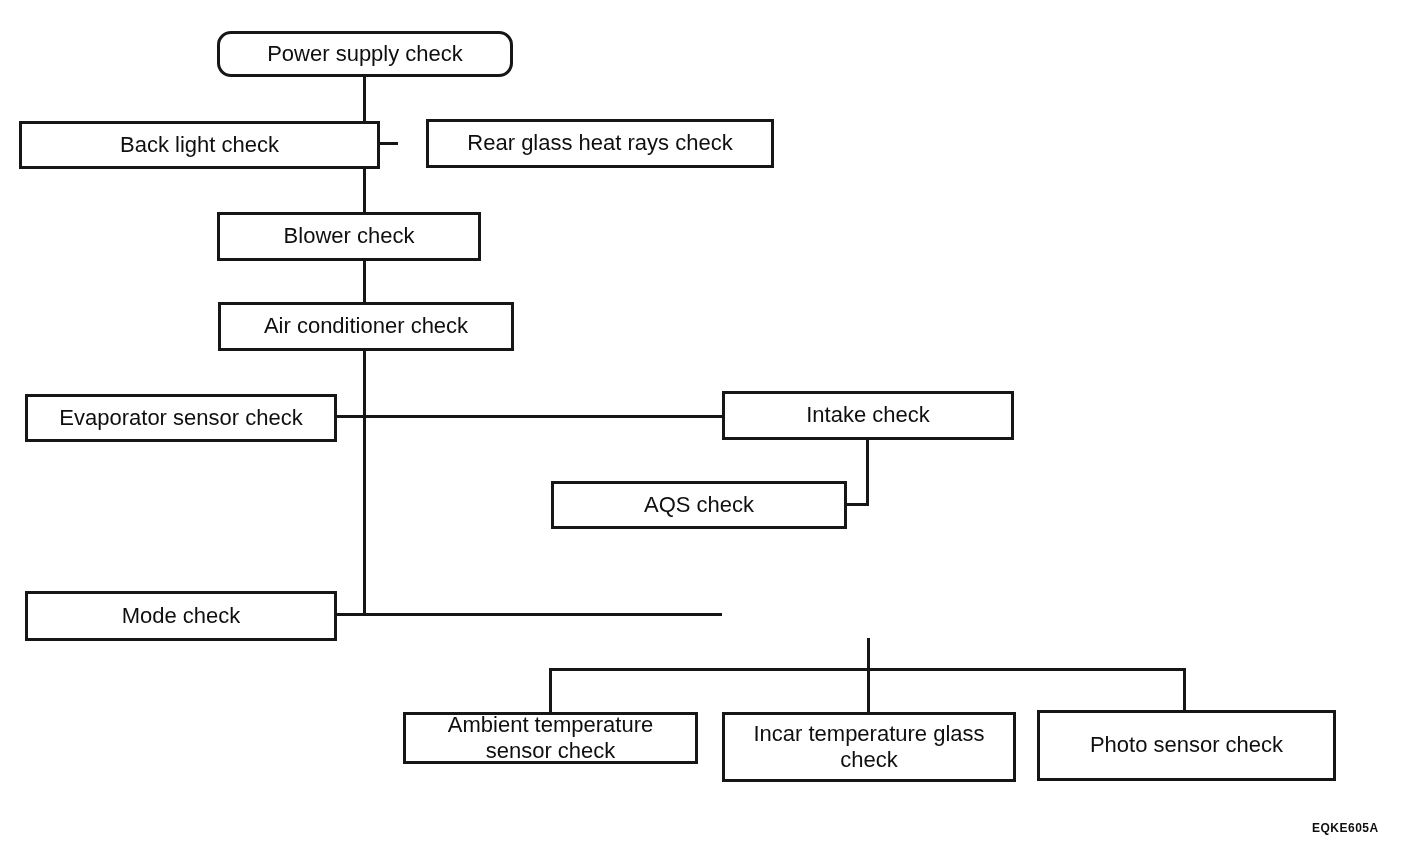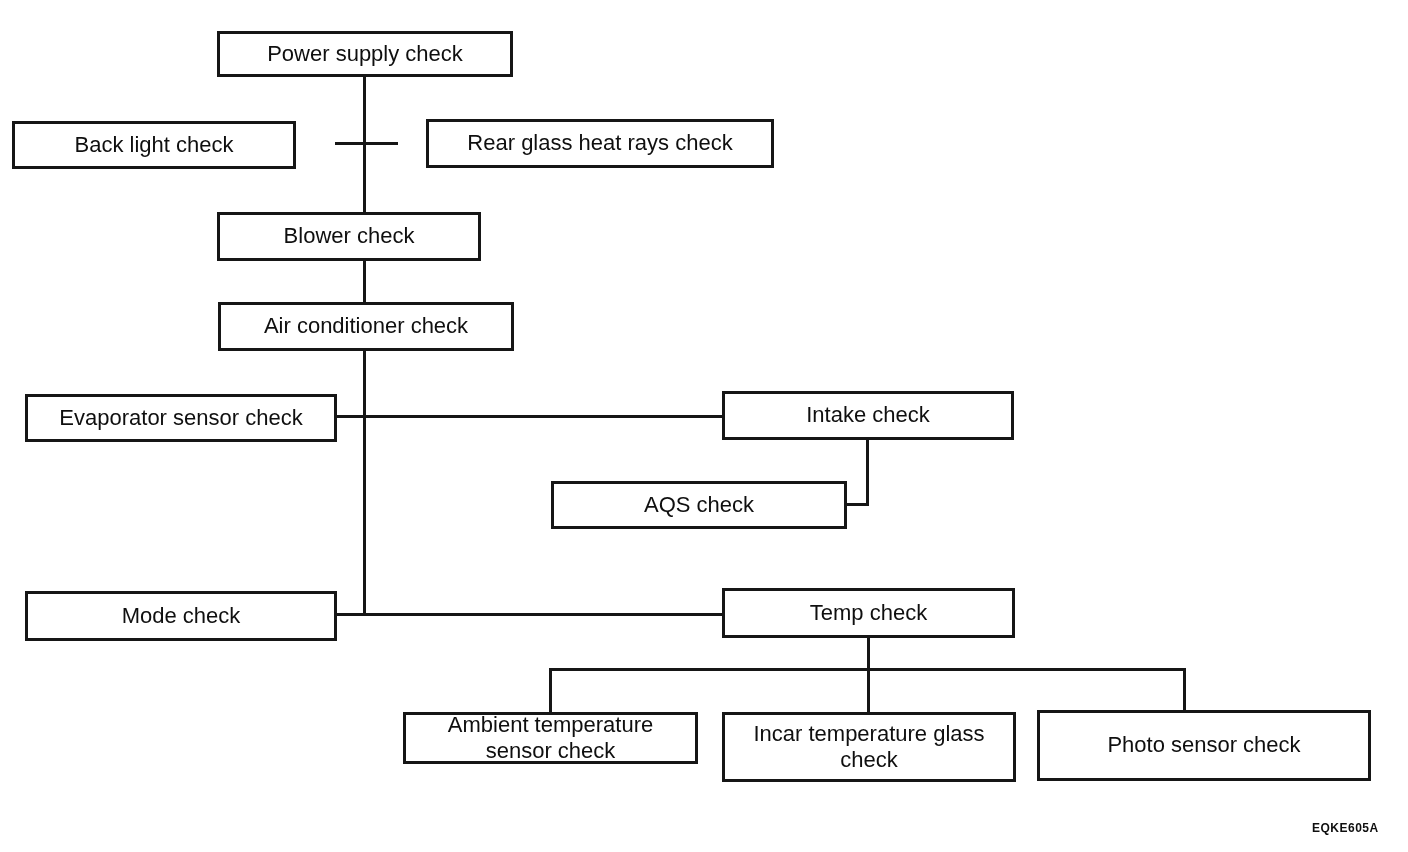--- a/index.html
+++ b/index.html
@@ -72,24 +72,24 @@
   <div class="hline" style="left:337px; top:613px; width:385px;"></div>
 
   <div class="vline" style="left:866px; top:440px; height:66px;"></div>
   <div class="hline" style="left:846px; top:503px; width:23px;"></div>
 
   <div class="vline" style="left:867px; top:638px; height:74px;"></div>
   <div class="hline" style="left:549px; top:668px; width:637px;"></div>
   <div class="vline" style="left:549px; top:668px; height:44px;"></div>
   <div class="vline" style="left:1183px; top:668px; height:42px;"></div>
 
-  <div class="node" style="left:217px; top:31px;  width:296px; height:46px;">
+  <div class="node" style="left:217px; top:31px;  width:296px; height:46px;border-radius:14px;">
     <span>Power supply check</span>
   </div>
-  <div class="node" style="left:12px;  top:121px; width:284px; height:48px;">
+  <div class="node" style="left:19px;  top:121px; width:361px; height:48px;">
     <span>Back light check</span>
   </div>
   <div class="node" style="left:398px; top:119px; width:348px; height:49px;margin-left:28px;">
     <span>Rear glass heat rays check</span>
   </div>
   <div class="node" style="left:217px; top:212px; width:264px; height:49px;">
     <span>Blower check</span>
   </div>
   <div class="node" style="left:218px; top:302px; width:296px; height:49px;">
     <span>Air conditioner check</span>
@@ -99,28 +99,25 @@
   </div>
   <div class="node" style="left:722px; top:391px; width:292px; height:49px;justify-content:center;">
     <span>Intake check</span>
   </div>
   <div class="node" style="left:551px; top:481px; width:296px; height:48px;">
     <span>AQS check</span>
   </div>
   <div class="node" style="left:25px;  top:591px; width:312px; height:50px;">
     <span>Mode check</span>
   </div>
-  <div class="node" style="left:722px; top:588px; width:293px; height:50px;">
-    <span>Temp check</span>
-  </div>
   <div class="node" style="left:403px; top:712px; width:295px; height:52px;">
     <span>Ambient temperature sensor check</span>
   </div>
   <div class="node" style="left:722px; top:712px; width:294px; height:70px;">
     <span>Incar temperature glass check</span>
   </div>
-  <div class="node" style="left:1037px; top:710px; width:334px; height:71px;">
+  <div class="node" style="left:1037px; top:710px; width:299px; height:71px;">
     <span>Photo sensor check</span>
   </div>
 
   <div class="figure-code">EQKE605A</div>
 
 </div>
 
 </body></html>

